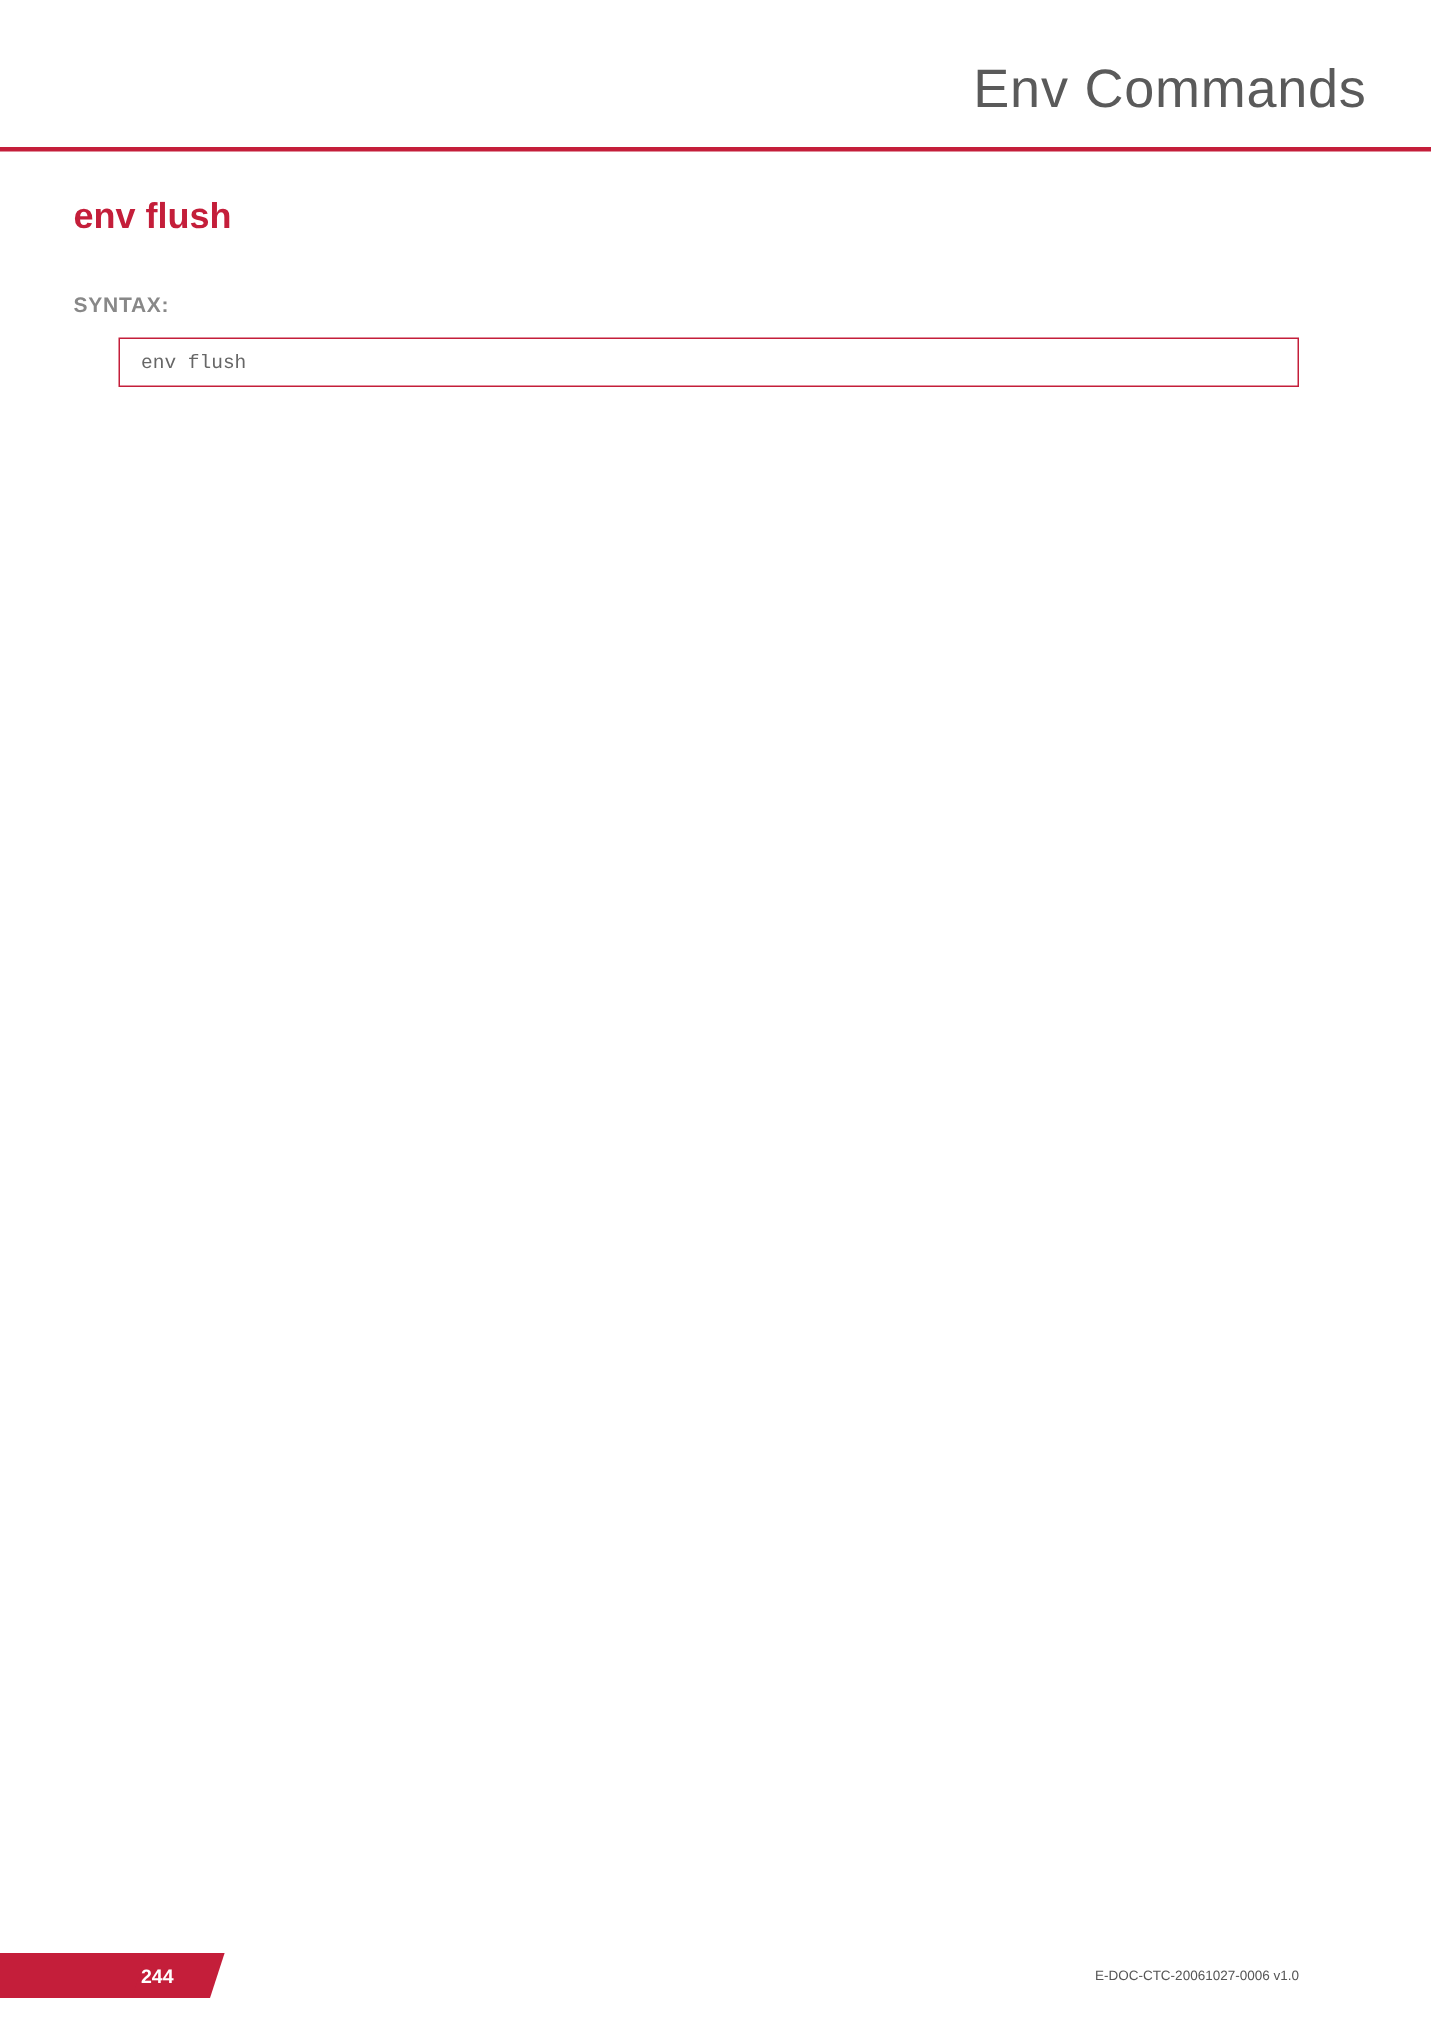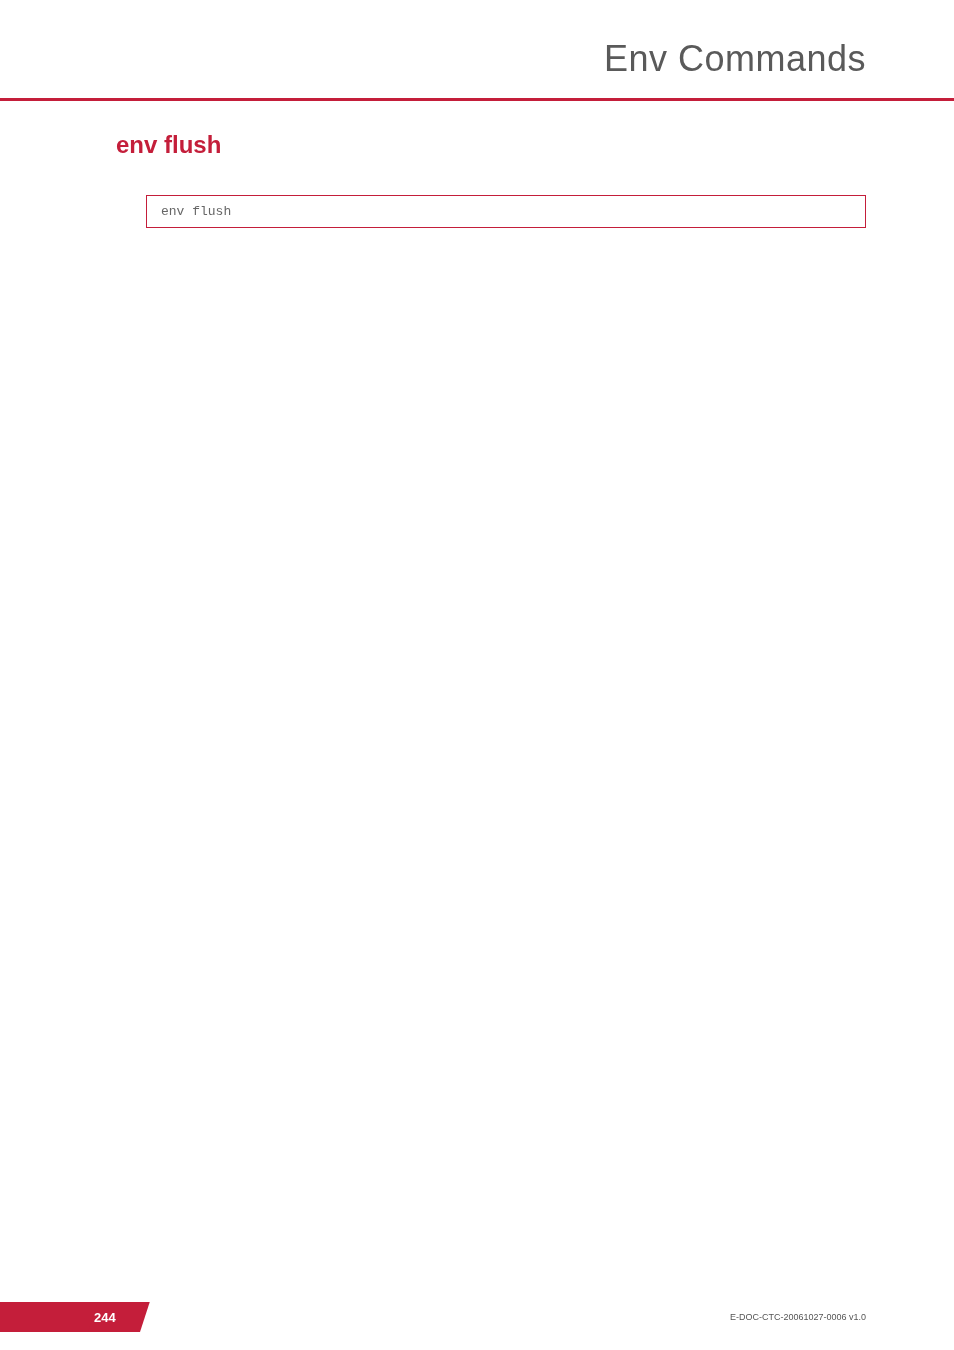--- a/index.html
+++ b/index.html
@@ -9,36 +9,36 @@
     }
     body {
       font-family: Arial, Helvetica, sans-serif;
       background: #ffffff;
       width: 954px;
       height: 1350px;
       position: relative;
     }
     .header {
       text-align: right;
-      padding: 38px 88px 18px 0;
+      padding: 38px 43px 18px 0;
     }
     .header-title {
       font-size: 36px;
       font-weight: 300;
       color: #5a5a5a;
       letter-spacing: 0.5px;
     }
     .red-rule {
       height: 3px;
       background: #c41e3a;
       margin: 0 0 0 0;
       width: 100%;
     }
     .content {
-      padding: 30px 88px 0 116px;
+      padding: 30px 88px 0 49px;
     }
     .command-title {
       font-size: 24px;
       font-weight: bold;
       color: #c41e3a;
       margin-bottom: 36px;
     }
     .description {
       font-size: 13px;
       color: #333333;
@@ -107,20 +107,21 @@
 <body>
 
 <div class="header">
   <div class="header-title">Env Commands</div>
 </div>
 
 <div class="red-rule"></div>
 
 <div class="content">
   <h1 class="command-title">env flush</h1>
+  <div class="syntax-label">SYNTAX:</div>
   <div class="code-box">env flush</div>
 </div>
 
 <div class="footer">
   <div class="page-tab"></div>
   <div class="page-tab-inner"></div>
   <div class="page-number">244</div>
   <div class="doc-id">E-DOC-CTC-20061027-0006 v1.0</div>
 </div>
 

